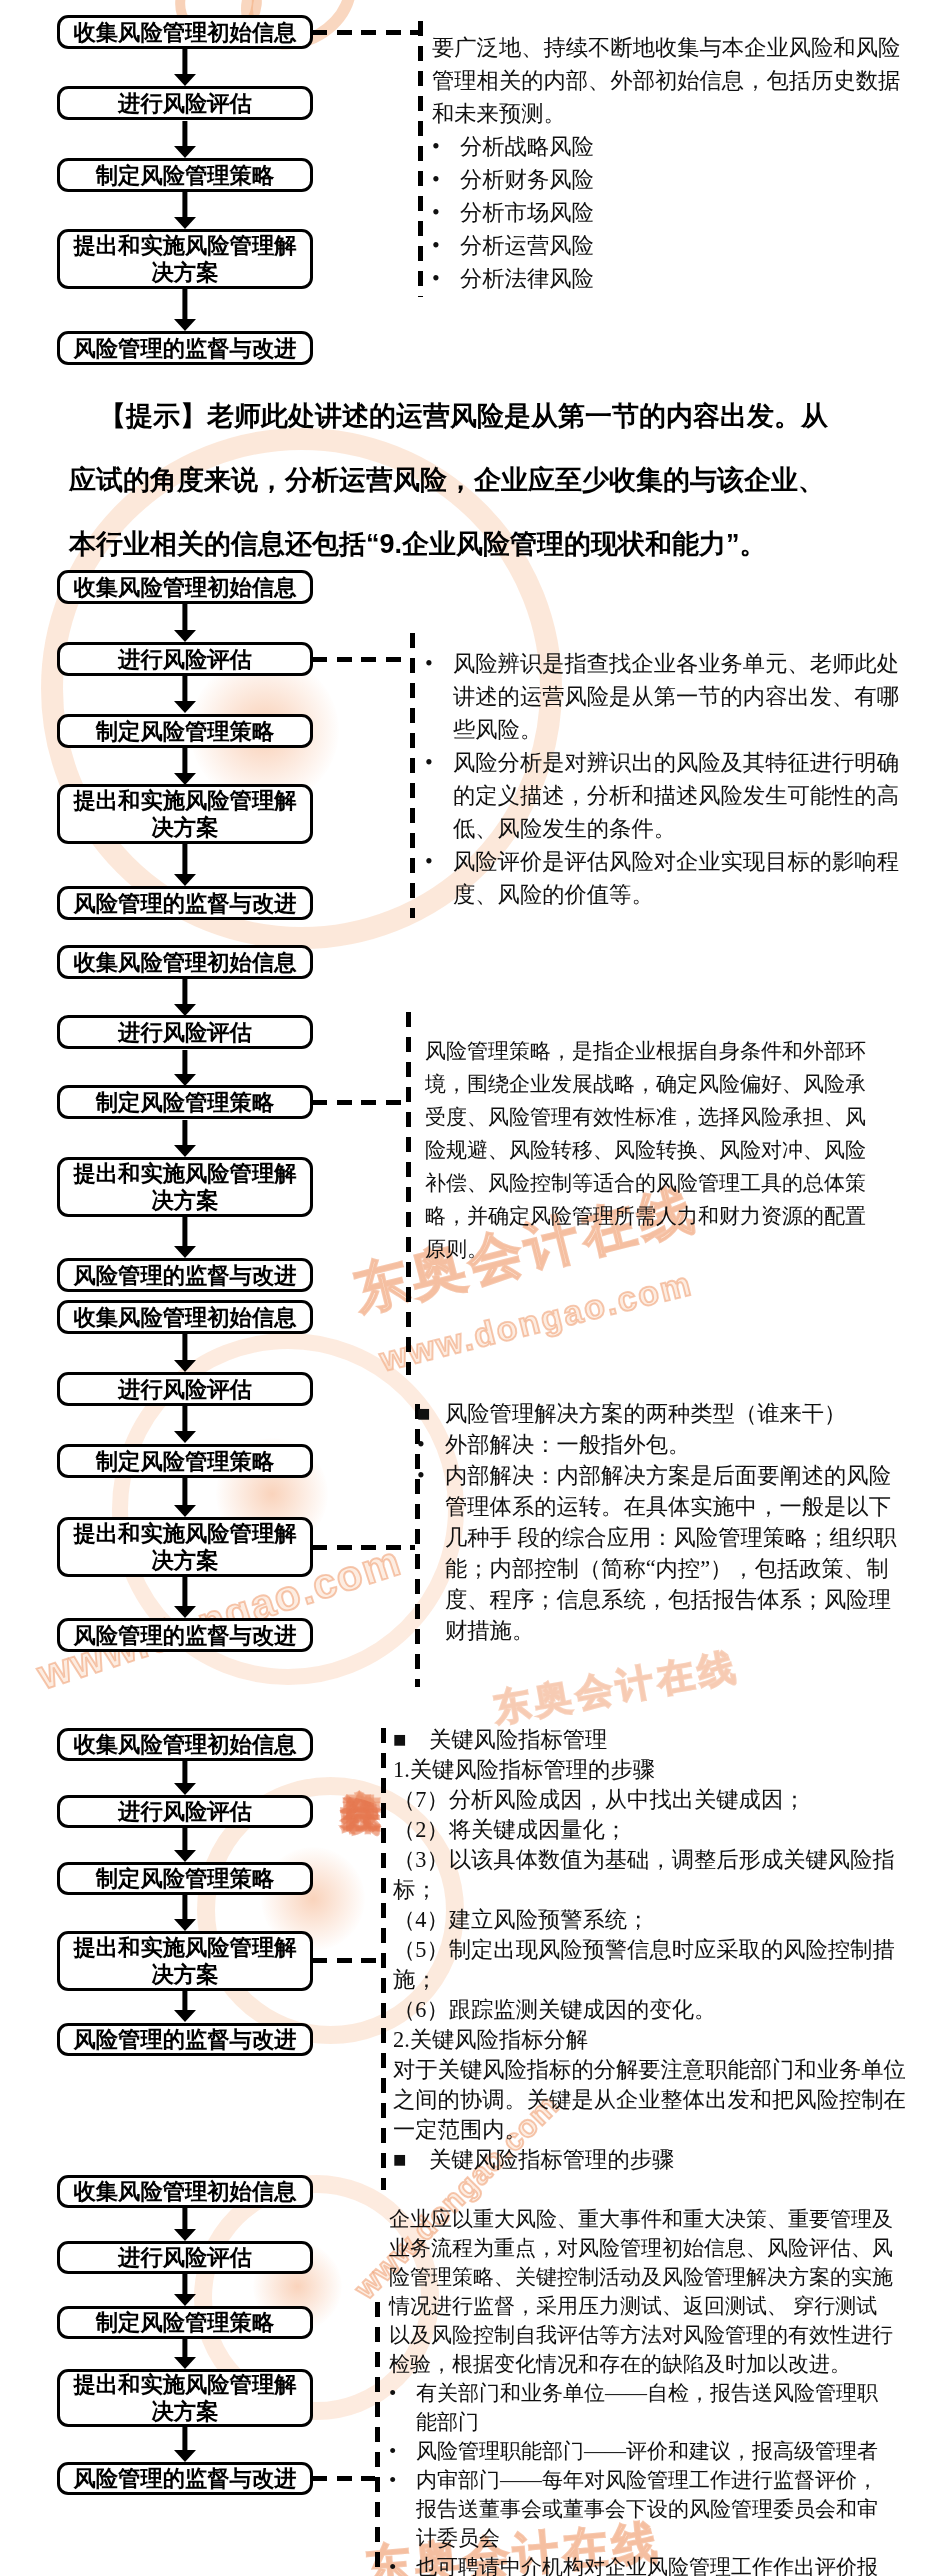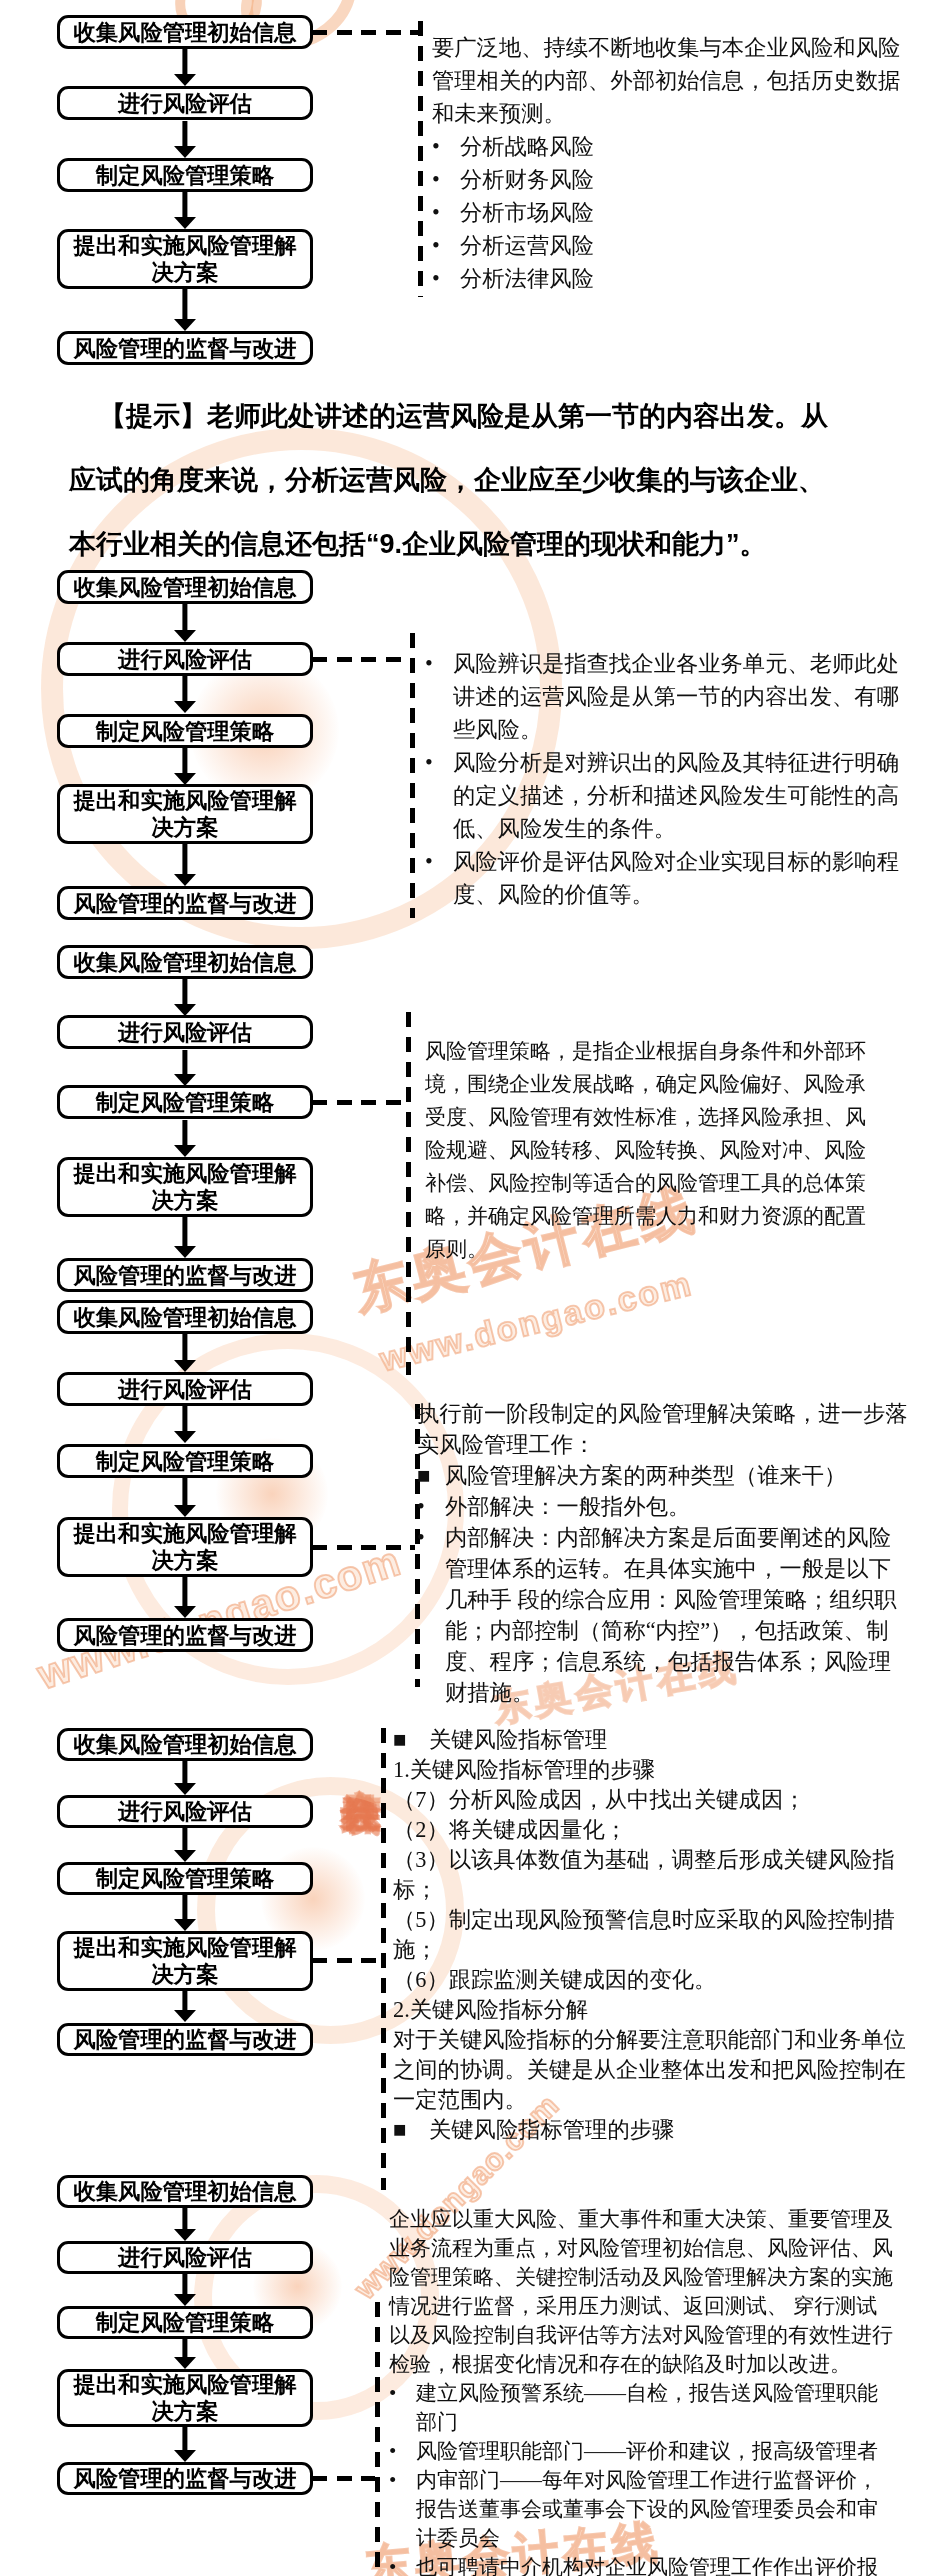--- a/index.html
+++ b/index.html
@@ -170,21 +170,20 @@
     <div class="fbox" style="top:1372px;height:34px">进行风险评估</div>
     <div class="arr" style="top:1406px;height:37px"></div>
     <div class="fbox" style="top:1444px;height:34px">制定风险管理策略</div>
     <div class="arr" style="top:1478px;height:39px"></div>
     <div class="fbox" style="top:1517px;height:60px">提出和实施风险管理解决方案</div>
     <div class="arr" style="top:1577px;height:41px"></div>
     <div class="fbox" style="top:1618px;height:34px">风险管理的监督与改进</div>
     <div class="hdash" style="left:312px;top:1545px;width:103px"></div>
     <div class="vdash" style="left:415px;top:1404px;height:283px"></div>
     <div class="note" style="left:417px;top:1398px;width:495px;font-size:22.3px;line-height:31px">
-      <div class="ni">执行前一阶段制定的风险管理解决策略，进一步落实风险管理工作：</div>
       <div class="ni fb">
           <span class="mk">■</span>
           <span class="tx">风险管理解决方案的两种类型（谁来干）</span>
         </div>
       <div class="ni fb">
           <span class="mk">•</span>
           <span class="tx">外部解决：一般指外包。</span>
         </div>
       <div class="ni fb">
           <span class="mk">•</span>
@@ -207,20 +206,21 @@
     <div class="vdash" style="left:381px;top:1728px;height:462px"></div>
     <div class="note" style="left:393px;top:1725px;width:514px;font-size:22.3px;line-height:30px">
       <div class="ni fb">
           <span class="mk mk-wide">■</span>
           <span class="tx">关键风险指标管理</span>
         </div>
       <div class="ni">1.关键风险指标管理的步骤</div>
       <div class="ni">（7）分析风险成因，从中找出关键成因；</div>
       <div class="ni">（2）将关键成因量化；</div>
       <div class="ni">（3）以该具体数值为基础，调整后形成关键风险指标；</div>
+      <div class="ni">（4）建立风险预警系统；</div>
       <div class="ni">（5）制定出现风险预警信息时应采取的风险控制措施；</div>
       <div class="ni">（6）跟踪监测关键成因的变化。</div>
       <div class="ni">2.关键风险指标分解</div>
       <div class="ni">对于关键风险指标的分解要注意职能部门和业务单位之间的协调。关键是从企业整体出发和把风险控制在一定范围内。</div>
       <div class="ni fb">
           <span class="mk mk-wide">■</span>
           <span class="tx">关键风险指标管理的步骤</span>
         </div>
     </div>
   </div>
@@ -234,21 +234,21 @@
     <div class="arr" style="top:2338px;height:31px"></div>
     <div class="fbox" style="top:2369px;height:58px">提出和实施风险管理解决方案</div>
     <div class="arr" style="top:2427px;height:35px"></div>
     <div class="fbox" style="top:2462px;height:33px">风险管理的监督与改进</div>
     <div class="hdash" style="left:312px;top:2476px;width:63px"></div>
     <div class="vdash" style="left:375px;top:2302px;height:267px"></div>
     <div class="note" style="left:389px;top:2205px;width:504px;font-size:21px;line-height:29px">
       <div class="ni">企业应以重大风险、重大事件和重大决策、重要管理及业务流程为重点，对风险管理初始信息、风险评估、风险管理策略、关键控制活动及风险管理解决方案的实施情况进行监督，采用压力测试、返回测试、 穿行测试以及风险控制自我评估等方法对风险管理的有效性进行检验，根据变化情况和存在的缺陷及时加以改进。</div>
       <div class="ni fb">
           <span class="mk" style="flex-basis:27px">•</span>
-          <span class="tx">建立风险预警系统——自检，报告送风险管理职能部门</span>
+          <span class="tx">有关部门和业务单位——自检，报告送风险管理职能部门</span>
         </div>
       <div class="ni fb">
           <span class="mk" style="flex-basis:27px">•</span>
           <span class="tx">风险管理职能部门——评价和建议，报高级管理者</span>
         </div>
       <div class="ni fb">
           <span class="mk" style="flex-basis:27px">•</span>
           <span class="tx">内审部门——每年对风险管理工作进行监督评价，报告送董事会或董事会下设的风险管理委员会和审计委员会</span>
         </div>
       <div class="ni fb">

